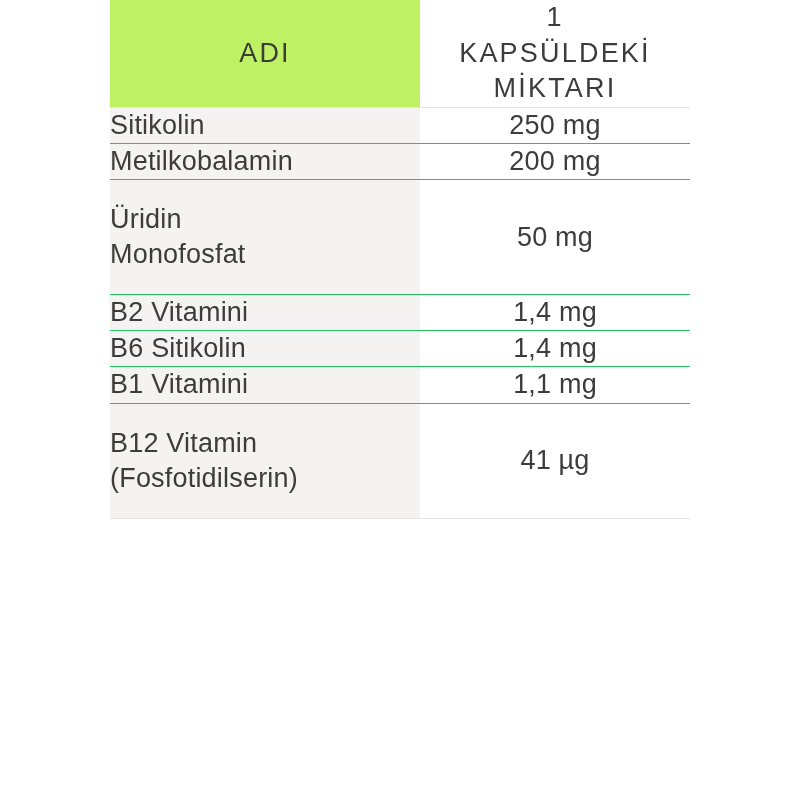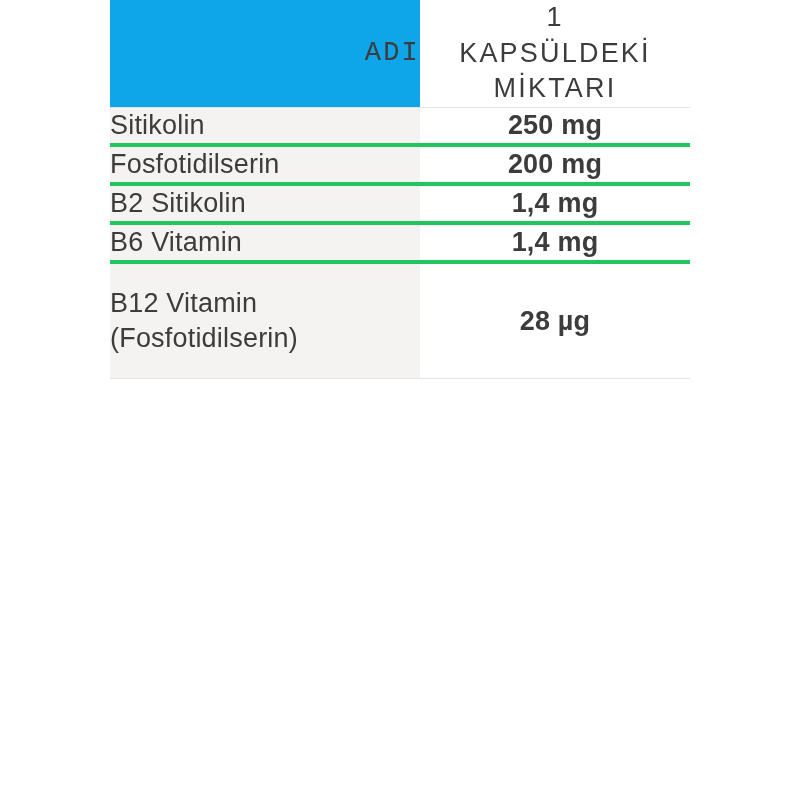--- a/index.html
+++ b/index.html
@@ -32,21 +32,21 @@
     border-collapse: collapse;
     width: 580px;
     table-layout: fixed;
   }
 
   table.nutrition col.c1 { width: 310px; }
   table.nutrition col.c2 { width: 270px; }
 
   table.nutrition th,
   table.nutrition td {
-    border-bottom: 4px solid #22c55e;
+    border-bottom: 1px solid #22c55e;
     padding: 0;
     vertical-align: middle;
   }
 
   table.nutrition tr:last-child th,
   table.nutrition tr:last-child td {
     border-bottom: 1px solid #e6e4e2;
   }
 
   .cell-name {
@@ -57,37 +57,36 @@
     padding: 16px 0 16px 18px;
     text-align: left;
     line-height: 1.30;
     letter-spacing: 0.2px;
   }
 
   .cell-amount {
     background: #ffffff;
     color: #3c3c3c;
     font-size: 27px;
-    font-weight: 700;
+    font-weight: 400;
     padding: 16px 0 16px 0;
     text-align: center;
     line-height: 1.30;
     letter-spacing: 0.2px;
   }
 
   .head-name {
-    background: #0ea5e9;
+    background: #bef264;
     color: #3c3c3c;
     font-size: 27px;
     font-weight: 400;
-    text-align: right;
+    text-align: center;
     padding: 28px 0 28px 18px;
     letter-spacing: 2.2px;
     line-height: 1.3;
-    font-family: Liberation Mono, monospace;
   }
 
   .head-amount {
     background: #ffffff;
     color: #3c3c3c;
     font-size: 27px;
     font-weight: 400;
     text-align: center;
     padding: 22px 14px 22px 14px;
     letter-spacing: 2.2px;
@@ -125,34 +124,45 @@
             <span class="nowrap-line">MİKTARI</span>
           </th>
         </tr>
       </thead>
       <tbody>
         <tr>
           <td class="cell-name">Sitikolin</td>
           <td class="cell-amount">250 mg</td>
         </tr>
         <tr>
-          <td class="cell-name">Fosfotidilserin</td>
+          <td class="cell-name">Metilkobalamin</td>
           <td class="cell-amount">200 mg</td>
         </tr>
+        <tr class="row-tall">
+          <td class="cell-name">
+            <span class="nowrap-line">Üridin</span>
+            <span class="nowrap-line">Monofosfat</span>
+          </td>
+          <td class="cell-amount align-top">50 mg</td>
+        </tr>
         <tr>
-          <td class="cell-name">B2 Sitikolin</td>
+          <td class="cell-name">B2 Vitamini</td>
           <td class="cell-amount">1,4 mg</td>
         </tr>
         <tr>
-          <td class="cell-name">B6 Vitamin</td>
+          <td class="cell-name">B6 Sitikolin</td>
           <td class="cell-amount">1,4 mg</td>
+        </tr>
+        <tr>
+          <td class="cell-name">B1 Vitamini</td>
+          <td class="cell-amount">1,1 mg</td>
         </tr>
         <tr class="row-tall">
           <td class="cell-name">
             <span class="nowrap-line">B12 Vitamin</span>
             <span class="nowrap-line">(Fosfotidilserin)</span>
           </td>
-          <td class="cell-amount align-top">28 µg</td>
+          <td class="cell-amount align-top">41 µg</td>
         </tr>
       </tbody>
     </table>
   </div>
 </div>
 
 </body></html>

